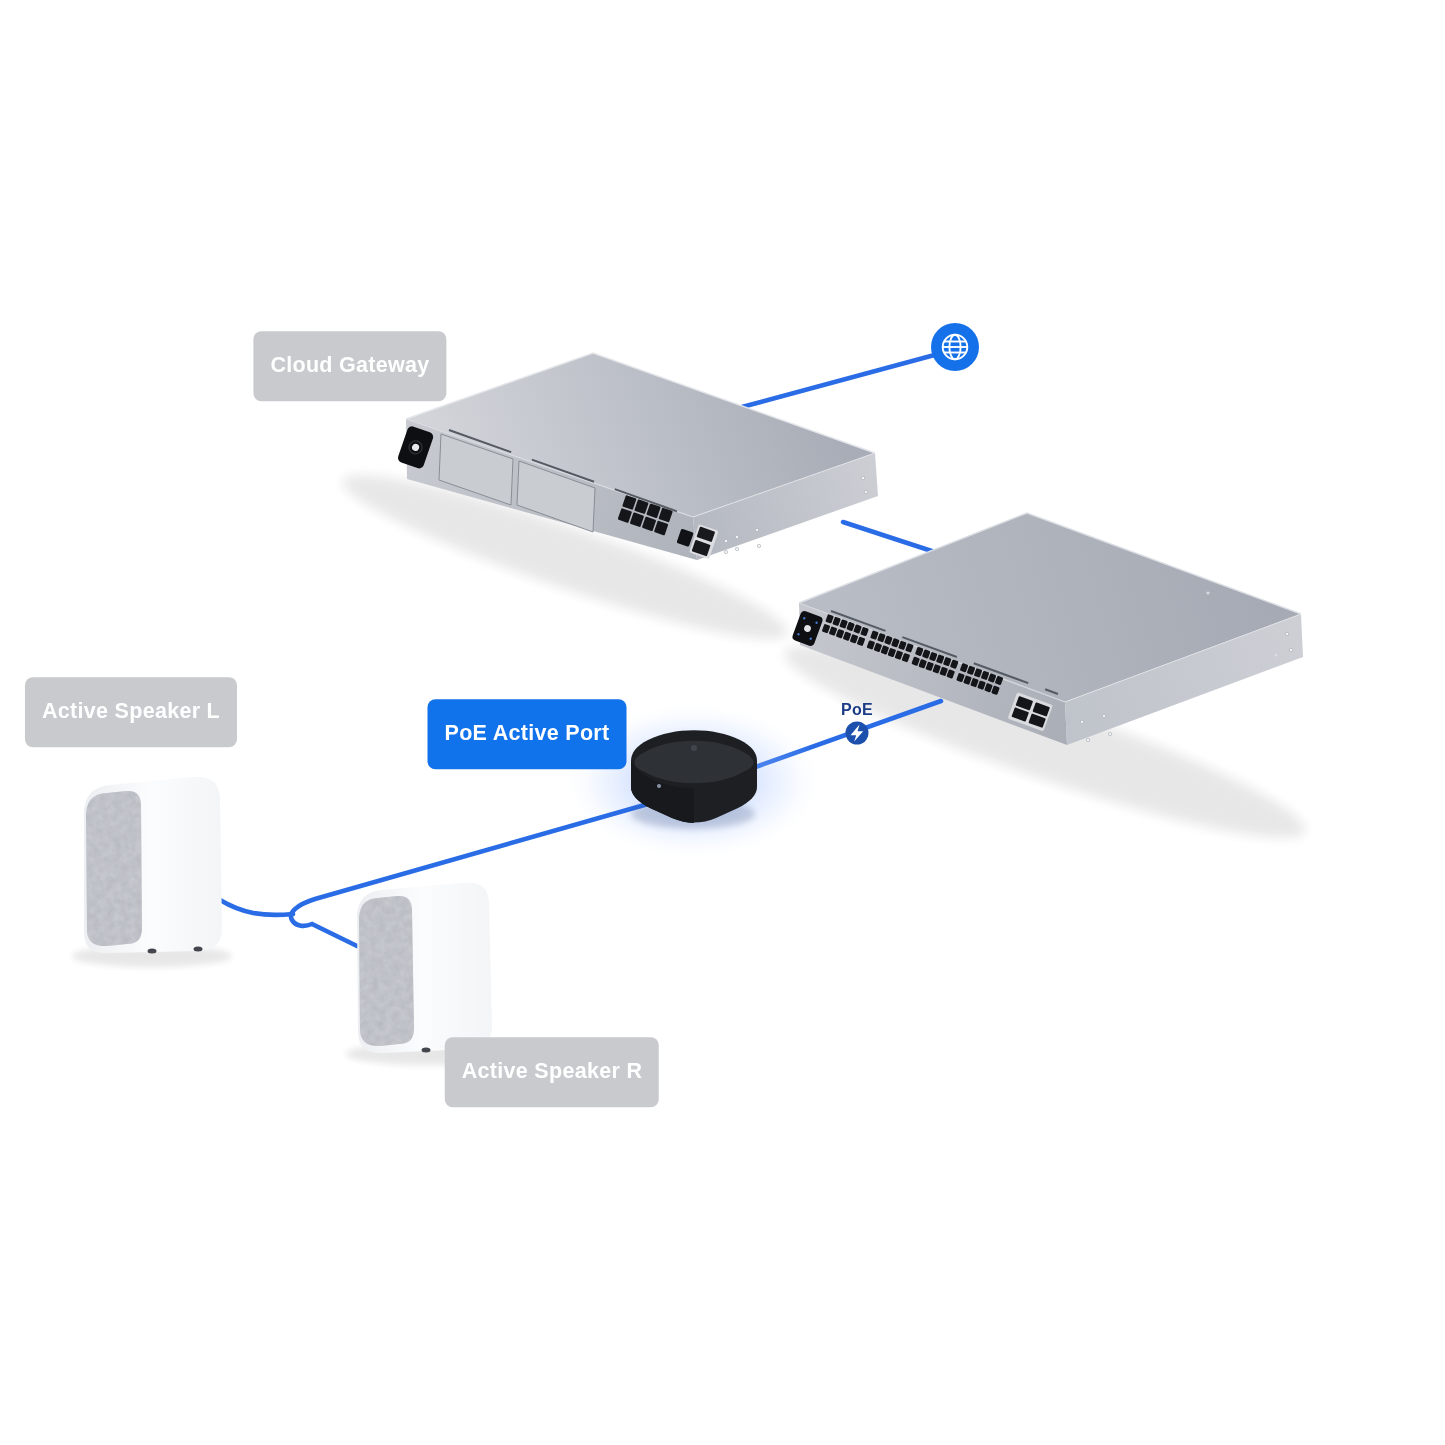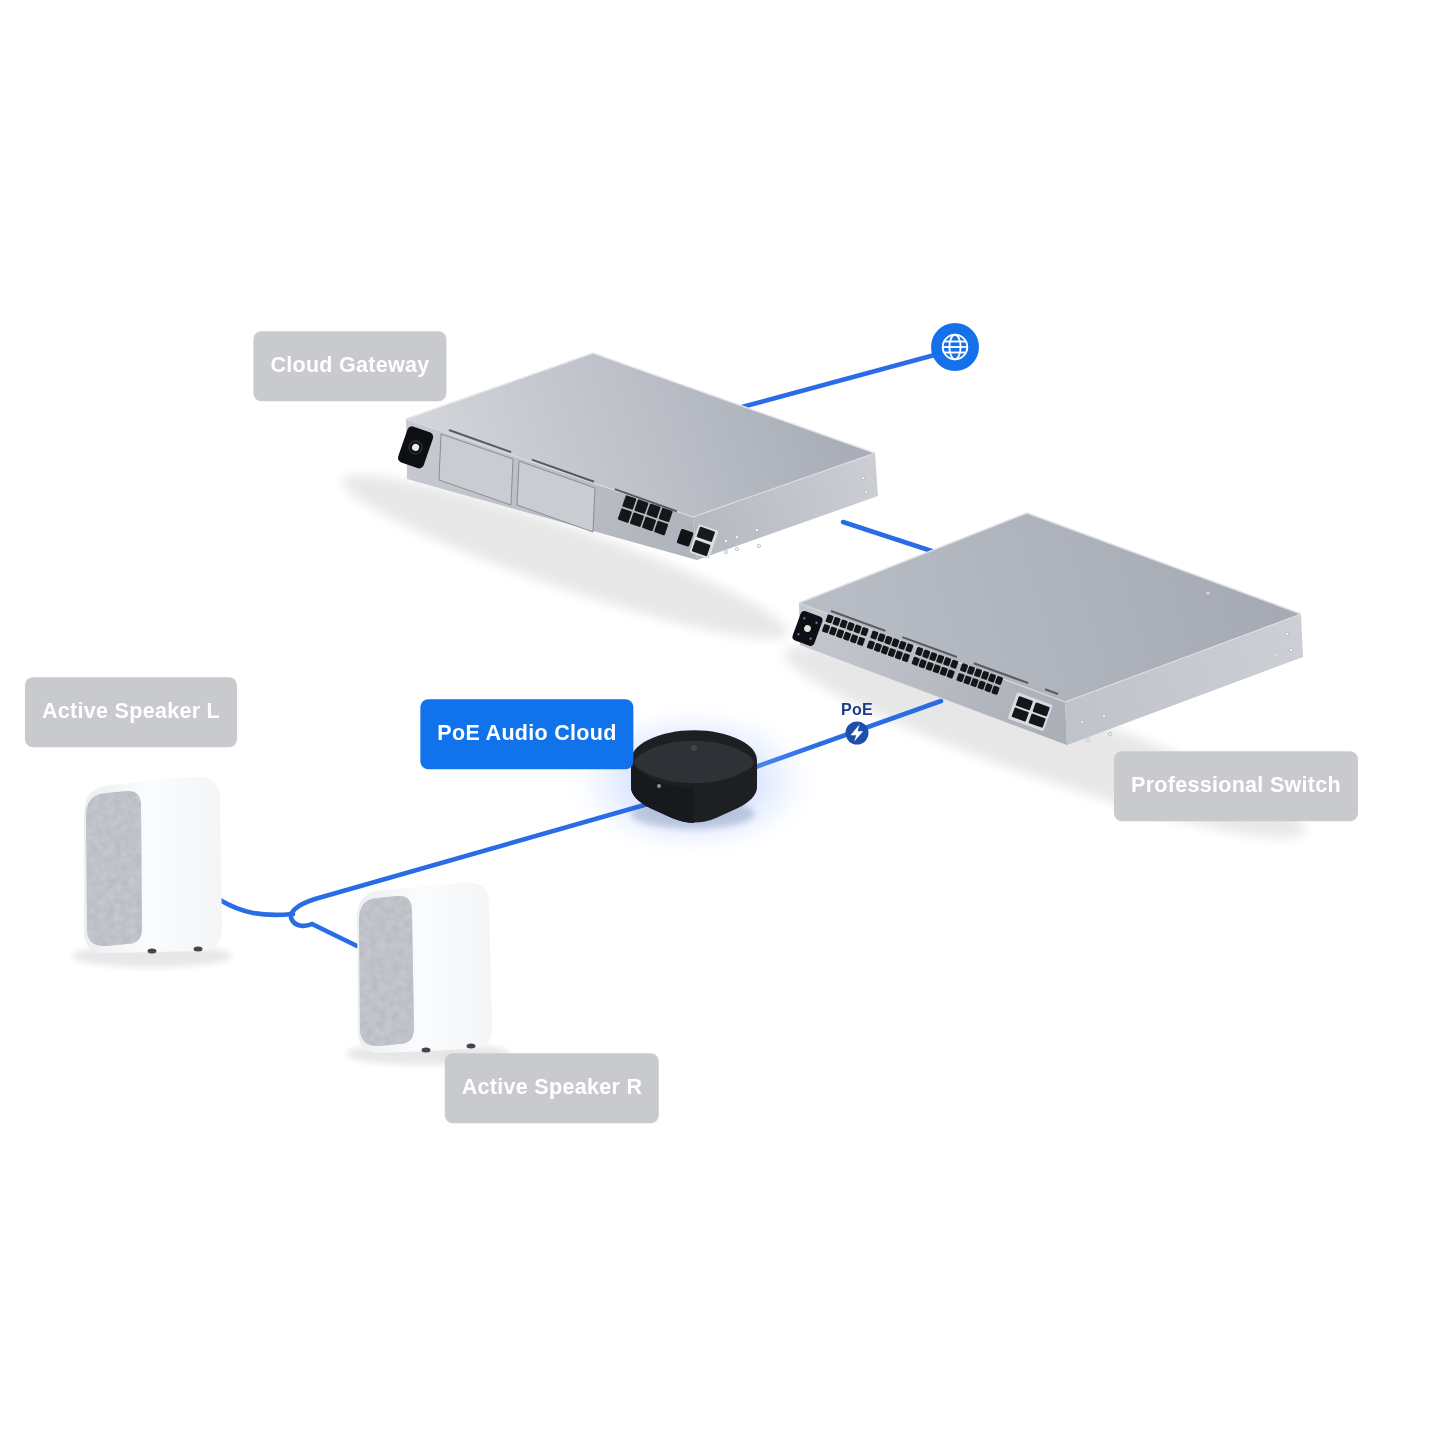--- a/index.html
+++ b/index.html
@@ -285,23 +285,22 @@
       <ellipse cx="955" cy="347" rx="5.6" ry="12.3"></ellipse>
       <line x1="942.7" y1="347" x2="967.3" y2="347"></line>
       <line x1="944.0" y1="341.5" x2="966.0" y2="341.5"></line>
       <line x1="944.0" y1="352.5" x2="966.0" y2="352.5"></line>
     </g>
   </g>
 </svg>
 
 <div class="badge gray" style="left:350px;top:366px;">Cloud Gateway</div>
 
-<div class="badge gray" style="left:1236px;top:786px;">Professional Switch</div>
-
-<div class="badge blue" style="left:527px;top:734px;">PoE Audio Cloud</div>
+
+<div class="badge blue" style="left:527px;top:734px;">PoE Active Port</div>
 
 <div class="badge gray" style="left:131px;top:712px;">Active Speaker L</div>
 
-<div class="badge gray" style="left:552px;top:1072px;margin-top:16px;">Active Speaker R</div>
+<div class="badge gray" style="left:552px;top:1072px;">Active Speaker R</div>
 
 <div class="poe-text" style="left:857px;top:710px;">PoE</div>
 
 </div>
 
 </body></html>

